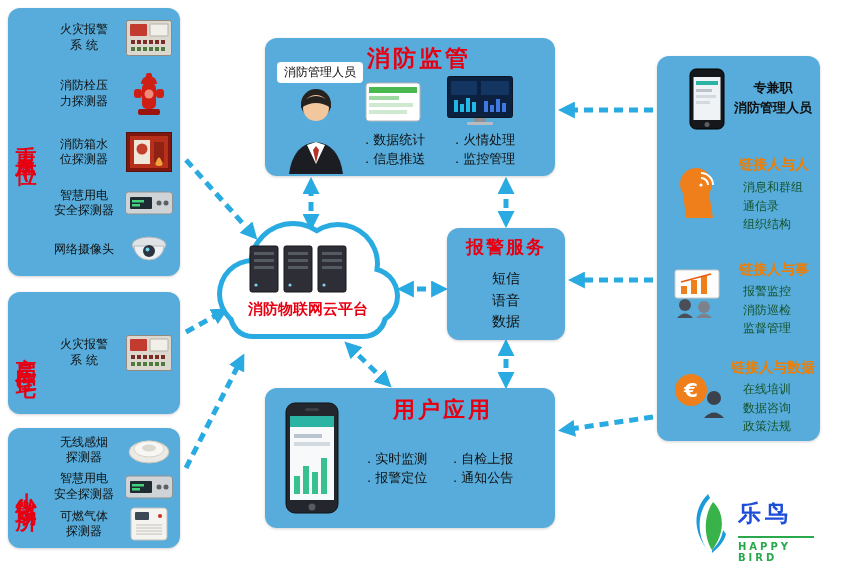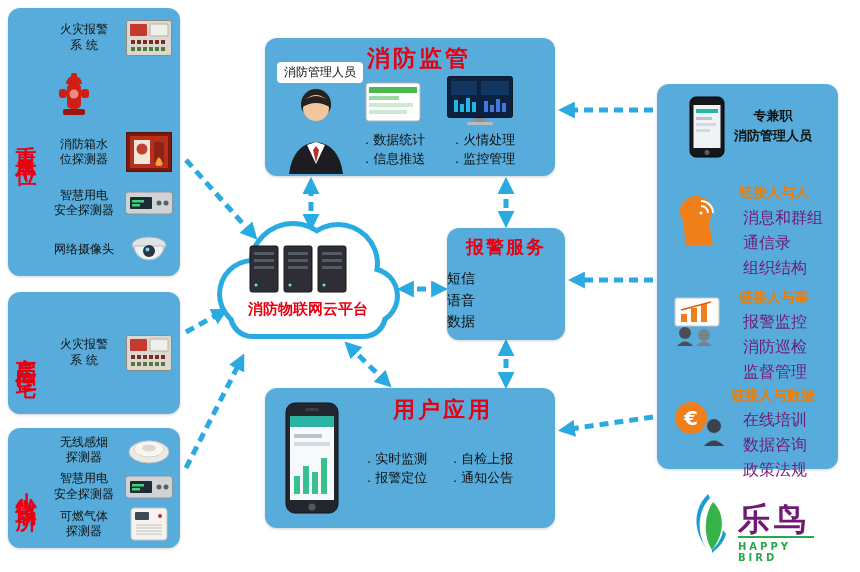--- a/index.html
+++ b/index.html
@@ -11,29 +11,29 @@
   .bluebox{position:absolute;background:#57ACDB;border-radius:12px;z-index:2;box-shadow:0 1px 3px rgba(0,0,0,.18)}
   .vtitle{position:absolute;left:7px;top:50%;transform:translateY(-50%);writing-mode:vertical-rl;text-orientation:upright;color:#E60012;font-weight:bold;font-size:21px;letter-spacing:6px;line-height:1}
   .rows{position:absolute;left:40px;top:4px;right:5px;bottom:4px;display:flex;flex-direction:column;justify-content:space-around}
   .drow{display:flex;align-items:center;justify-content:space-between;gap:3px}
   .dlabel{flex:1;font-size:12px;line-height:1.3;color:#0f0f0f;text-align:center;white-space:pre-line}
   .dicon{width:52px;display:flex;justify-content:center;align-items:center}
   .red-title{position:absolute;color:#E60012;font-weight:bold;letter-spacing:3px;line-height:1}
   .white-tag{position:absolute;background:#fff;border-radius:4px;padding:2px 7px;font-size:12px;color:#0f0f0f;white-space:nowrap}
   .bullets{position:absolute}
   .bullets div{font-size:13px;color:#0f0f0f;line-height:1.45;white-space:nowrap}
-  .alarm-items{position:absolute;left:0;right:0;text-align:left}
+  .alarm-items{position:absolute;left:0;right:0;text-align:center}
   .alarm-items div{font-size:14px;color:#0f0f0f;line-height:1.55}
   .orange-title{position:absolute;color:#F07D00;font-weight:bold;font-size:14px;white-space:nowrap}
   .sec-items{position:absolute}
-  .sec-items div{font-size:16px;color:#701a75;line-height:1.55;white-space:nowrap}
+  .sec-items div{font-size:12px;color:#14532d;line-height:1.55;white-space:nowrap}
   .staff-label{position:absolute;font-size:13px;font-weight:600;color:#0f0f0f;text-align:center;white-space:pre-line;line-height:1.5}
   .cloud-wrap{position:absolute;z-index:2}
   .logo-wrap{position:absolute;z-index:2}
-  .logo-name{position:absolute;font-size:32px;font-weight:bold;color:#701a75;letter-spacing:4px}
+  .logo-name{position:absolute;font-size:23px;font-weight:bold;color:#1d4ed8;letter-spacing:4px}
   .logo-line{position:absolute;height:2px;background:#2aa84c}
   .logo-sub{position:absolute;font-size:10px;letter-spacing:3px;color:#2aa84c;font-weight:bold}
 </style>
 </head>
 <body>
 
 <div class="canvas">
 
   <svg class="overlay" width="860" height="572">
     <defs>
@@ -124,20 +124,22 @@
                 <rect x="11" y="27" width="4" height="4"></rect>
                 <rect x="17" y="27" width="4" height="4"></rect>
                 <rect x="23" y="27" width="4" height="4"></rect>
                 <rect x="29" y="27" width="4" height="4"></rect>
                 <rect x="35" y="27" width="4" height="4"></rect>
               </g>
           </svg>
         </div>
       </div>
       <div class="drow">
+        <div class="dlabel">消防栓压
+力探测器</div>
         <div class="dicon">
           <svg width="36" height="46" viewBox="0 0 36 46">
             <rect x="15" y="2" width="6" height="5" rx="2" fill="#cf1f14"></rect>
             <path d="M10,13 a8,8 0 0 1 16,0 z" fill="#cf1f14"></path>
             <rect x="11" y="12" width="14" height="26" rx="5" fill="#cf1f14"></rect>
             <rect x="3" y="18" width="8" height="9" rx="3" fill="#cf1f14"></rect>
             <rect x="25" y="18" width="8" height="9" rx="3" fill="#cf1f14"></rect>
             <circle cx="18" cy="23" r="4.5" fill="#f08a7d"></circle>
             <rect x="7" y="38" width="22" height="6" rx="2" fill="#9c150c"></rect>
           </svg>
@@ -342,21 +344,21 @@
     <div class="bullets" style="left:102px;top:62px">
       <div>. 实时监测</div>
       <div>. 报警定位</div>
     </div>
     <div class="bullets" style="left:188px;top:62px">
       <div>. 自检上报</div>
       <div>. 通知公告</div>
     </div>
   </div>
 
-  <div class="bluebox" style="left:657px;top:84px;width:181px;height:385px">
+  <div class="bluebox" style="left:657px;top:56px;width:163px;height:385px">
     <svg class="abs" style="left:32px;top:12px" width="36" height="62" viewBox="0 0 36 62">
       <rect x="1" y="1" width="34" height="60" rx="6" fill="#15171b" stroke="#000000"></rect>
       <rect x="4.5" y="9" width="27" height="43" fill="#eff3f5"></rect>
       <rect x="7" y="13" width="22" height="4" fill="#2bb3a3"></rect>
       <rect x="7" y="21" width="16" height="3" fill="#b9c4cc"></rect>
       <rect x="7" y="27" width="20" height="3" fill="#d2dae0"></rect>
       <rect x="7" y="33" width="14" height="3" fill="#d2dae0"></rect>
       <circle cx="18" cy="56.5" r="2.5" fill="#5a5f65"></circle>
     </svg>
     <div class="staff-label" style="left:72px;top:22px;width:88px">专兼职

